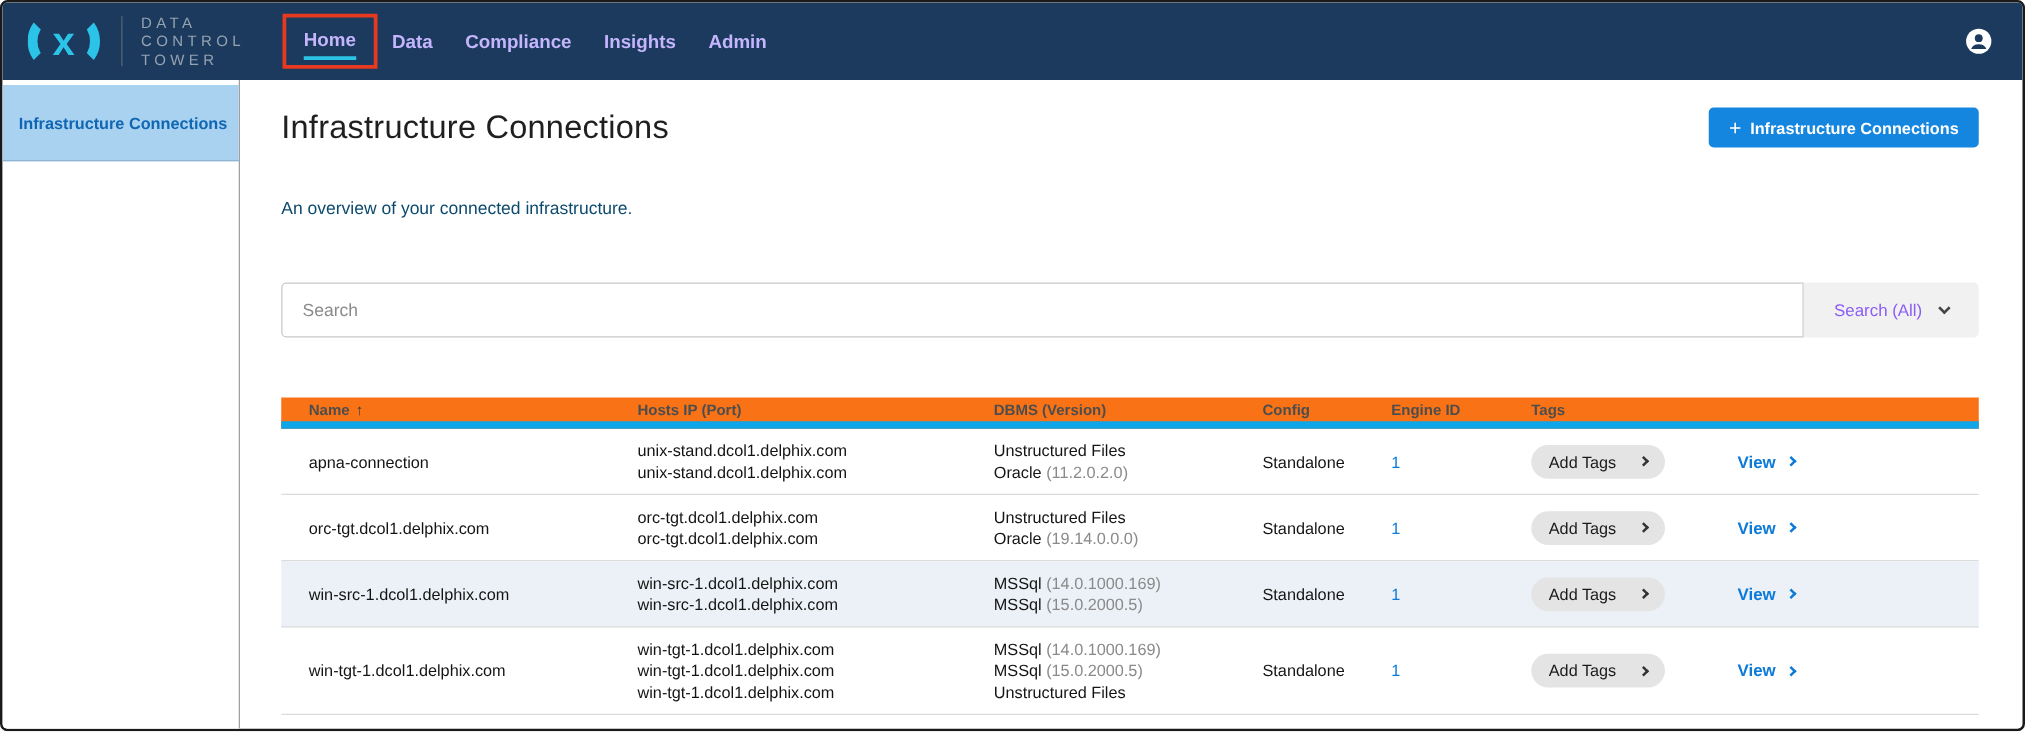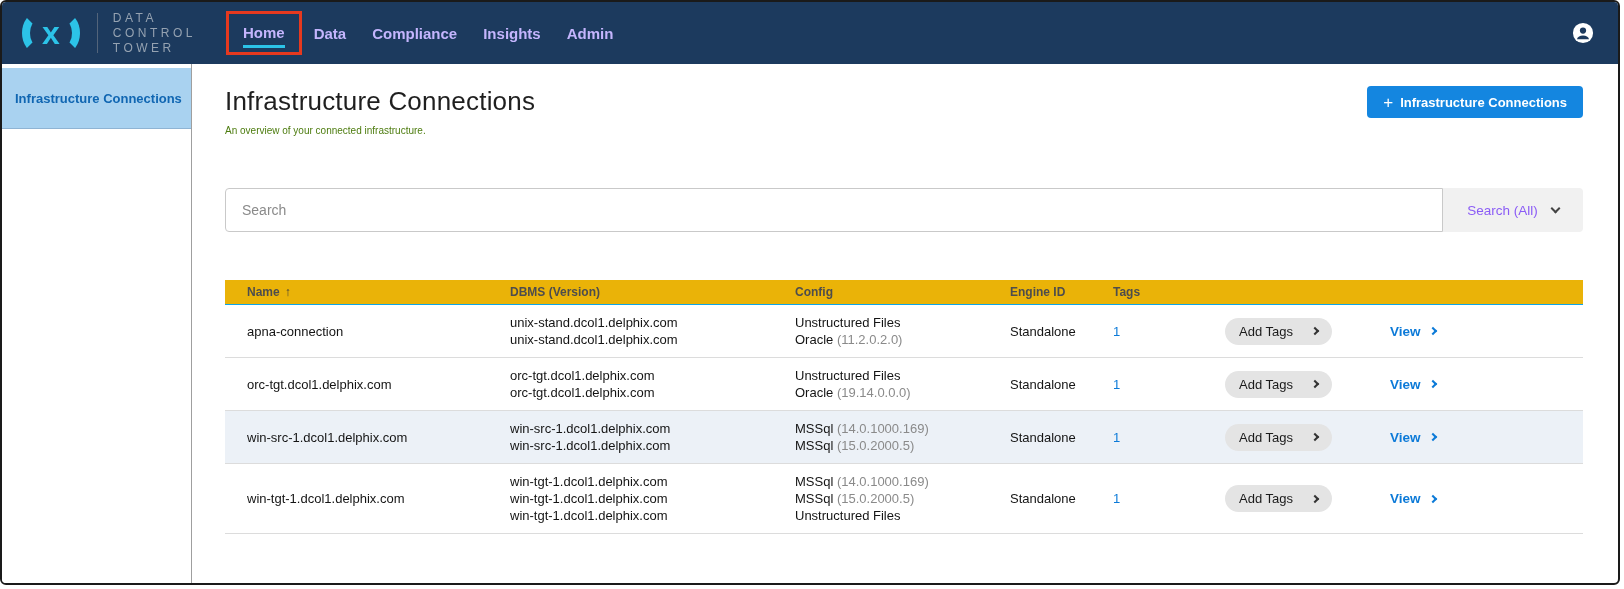--- a/index.html
+++ b/index.html
@@ -31,41 +31,41 @@
                display:flex; align-items:center; padding-left:13px;
                color:#1066b2; font-size:13px; font-weight:bold; cursor:pointer; }
 
   .main { flex:1; padding:22px 35px 0 33px; overflow:hidden; }
   .title-row { display:flex; justify-content:space-between; align-items:flex-start; }
   .page-title { font-size:26px; color:#1f1f1f; font-weight:400; letter-spacing:0.2px; }
   .add-btn { background:#1486e0; color:#fff; border:none; border-radius:4px; height:32px;
              padding:0 16px; font-size:13px; font-weight:bold; display:flex; align-items:center;
              cursor:pointer; font-family:inherit; }
   .add-btn .plus { font-size:17px; font-weight:400; margin-right:7px; line-height:1; }
-  .subtitle { margin-top:7px; font-size:10px; color:#4d7c0f; }
+  .subtitle { margin-top:40px; font-size:14px; color:#0c4a6e; }
 
   
   .search-row { margin-top:52px; display:flex; height:44px; }
   .search-input { flex:1; border:1px solid #c9c9c9; border-radius:4px 0 0 4px; padding:0 16px;
                   font-size:14px; color:#8b5cf6; font-family:inherit; outline:none; }
   .search-input::placeholder { color:#8a8a8a; }
   .search-scope { width:140px; background:#f1f1f1; border-radius:0 4px 4px 0; display:flex;
                   align-items:center; justify-content:center; gap:14px; cursor:pointer; }
   .search-scope .lbl { font-size:13.5px; color:#8b5cf6; }
 
   .chev { display:inline-block; width:7px; height:7px; border-top:2px solid currentColor;
           border-right:2px solid currentColor; }
   .chev-right { transform:rotate(45deg); }
   .chev-down { transform:rotate(135deg); margin-top:-3px; color:#444; }
 
   
   .table { margin-top:48px; }
   .tgrid { display:grid; grid-template-columns:285px 285px 215px 103px 112px 165px 1fr; align-items:center; }
-  .thead { background:#eab308; height:25px; font-size:12px; font-weight:bold; color:#4d4d4d;
-           border-bottom:1px solid #0ea5e9; }
+  .thead { background:#f97316; height:25px; font-size:12px; font-weight:bold; color:#4d4d4d;
+           border-bottom:6px solid #0ea5e9; }
   .thead > div:first-child, .trow > div:first-child { padding-left:22px; }
   .sort-arrow { font-weight:400; margin-left:5px; color:#3c3c3c; }
   .trow { border-bottom:1px solid #dcdcdc; font-size:13px; color:#141414; padding:9px 0; }
   .trow.hl { background:#ecf1f7; }
   .cell-lines div { line-height:17px; }
   .ver { color:#8a8a8a; }
   .id-link { color:#0c7ad8; text-decoration:none; cursor:pointer; }
   .tags-pill { display:inline-flex; align-items:center; gap:19px; background:#e4e4e4; border:none;
                border-radius:14px; padding:6px 14px; font-size:13px; color:#1a1a1a; cursor:pointer;
                font-family:inherit; }
@@ -138,20 +138,21 @@
           <span class="lbl">Search (All)</span>
           <span class="chev chev-down"></span>
         </div>
       </div>
 
       <div class="table">
         <div class="tgrid thead">
           <div>
             <span>Name</span><span class="sort-arrow">↑</span>
           </div>
+          <div>Hosts IP (Port)</div>
           <div>DBMS (Version)</div>
           <div>Config</div>
           <div>Engine ID</div>
           <div>Tags</div>
           <div></div>
         </div>
 
         <div class="tgrid trow">
           <div>apna-connection</div>
           <div class="cell-lines">

